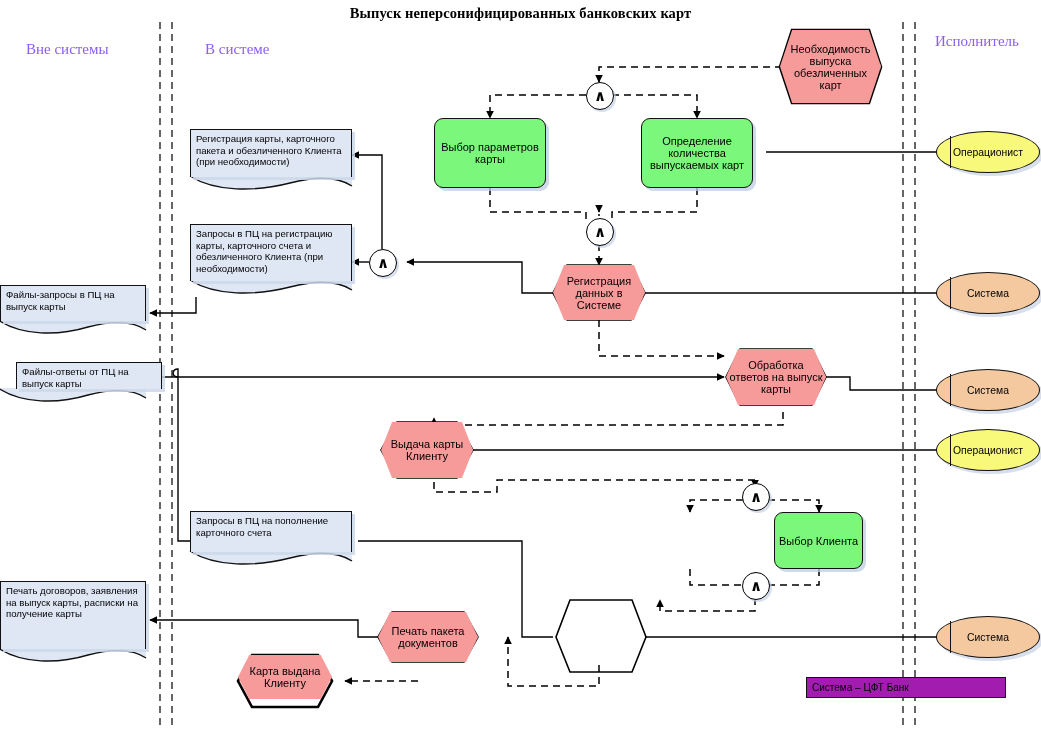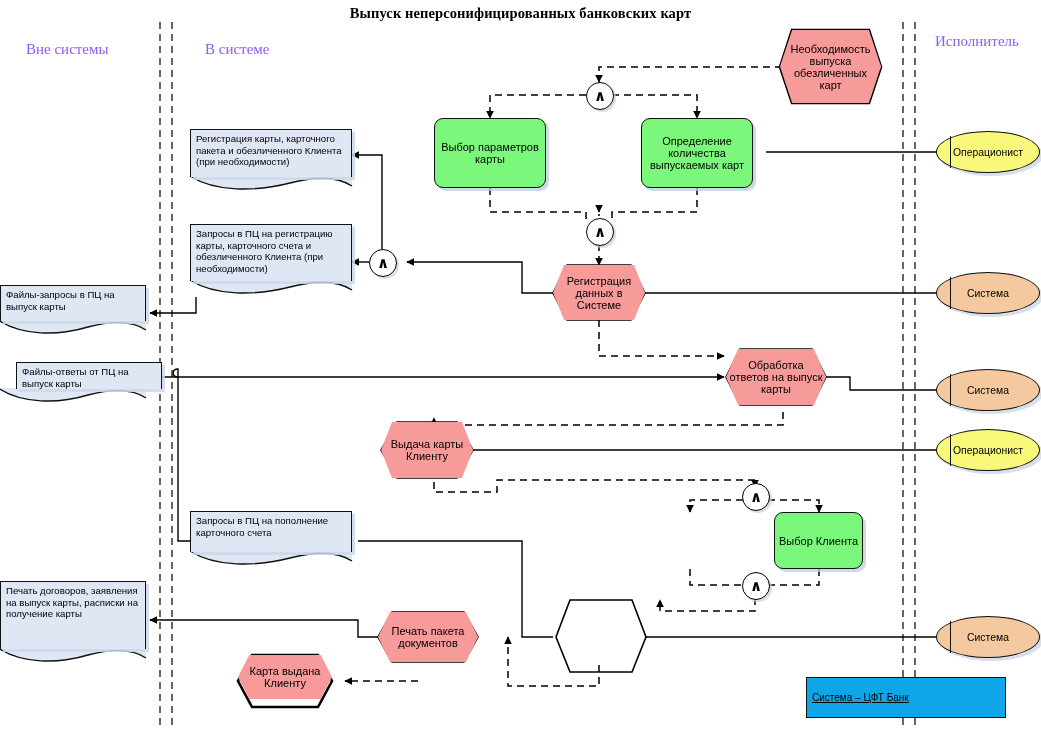--- a/index.html
+++ b/index.html
@@ -114,28 +114,27 @@
     font-size:15px;
     line-height:15px;
     font-weight:bold;
     color:#000;
     box-shadow:2px 2px 0 rgba(198,210,230,.7);
   }
   
   .legend{
     position:absolute;
     box-sizing:border-box;
-    background:#0ea5e9;
+    background:#a21caf;
     border:1.1px solid #111;
     font-size:10px;
     line-height:13px;
     color:#000;
-    padding:13px 5px;
+    padding:3px 5px;
     white-space:nowrap;
-    text-decoration:underline;
   }
 </style>
 </head>
 <body>
 
 <div id="canvas">
 
   <svg id="svg-layer" viewBox="0 0 1041 731" xmlns="http://www.w3.org/2000/svg">
     <defs>
       <marker id="ah" markerWidth="9" markerHeight="9" refX="7.2" refY="4.5" orient="auto" markerUnits="userSpaceOnUse">

